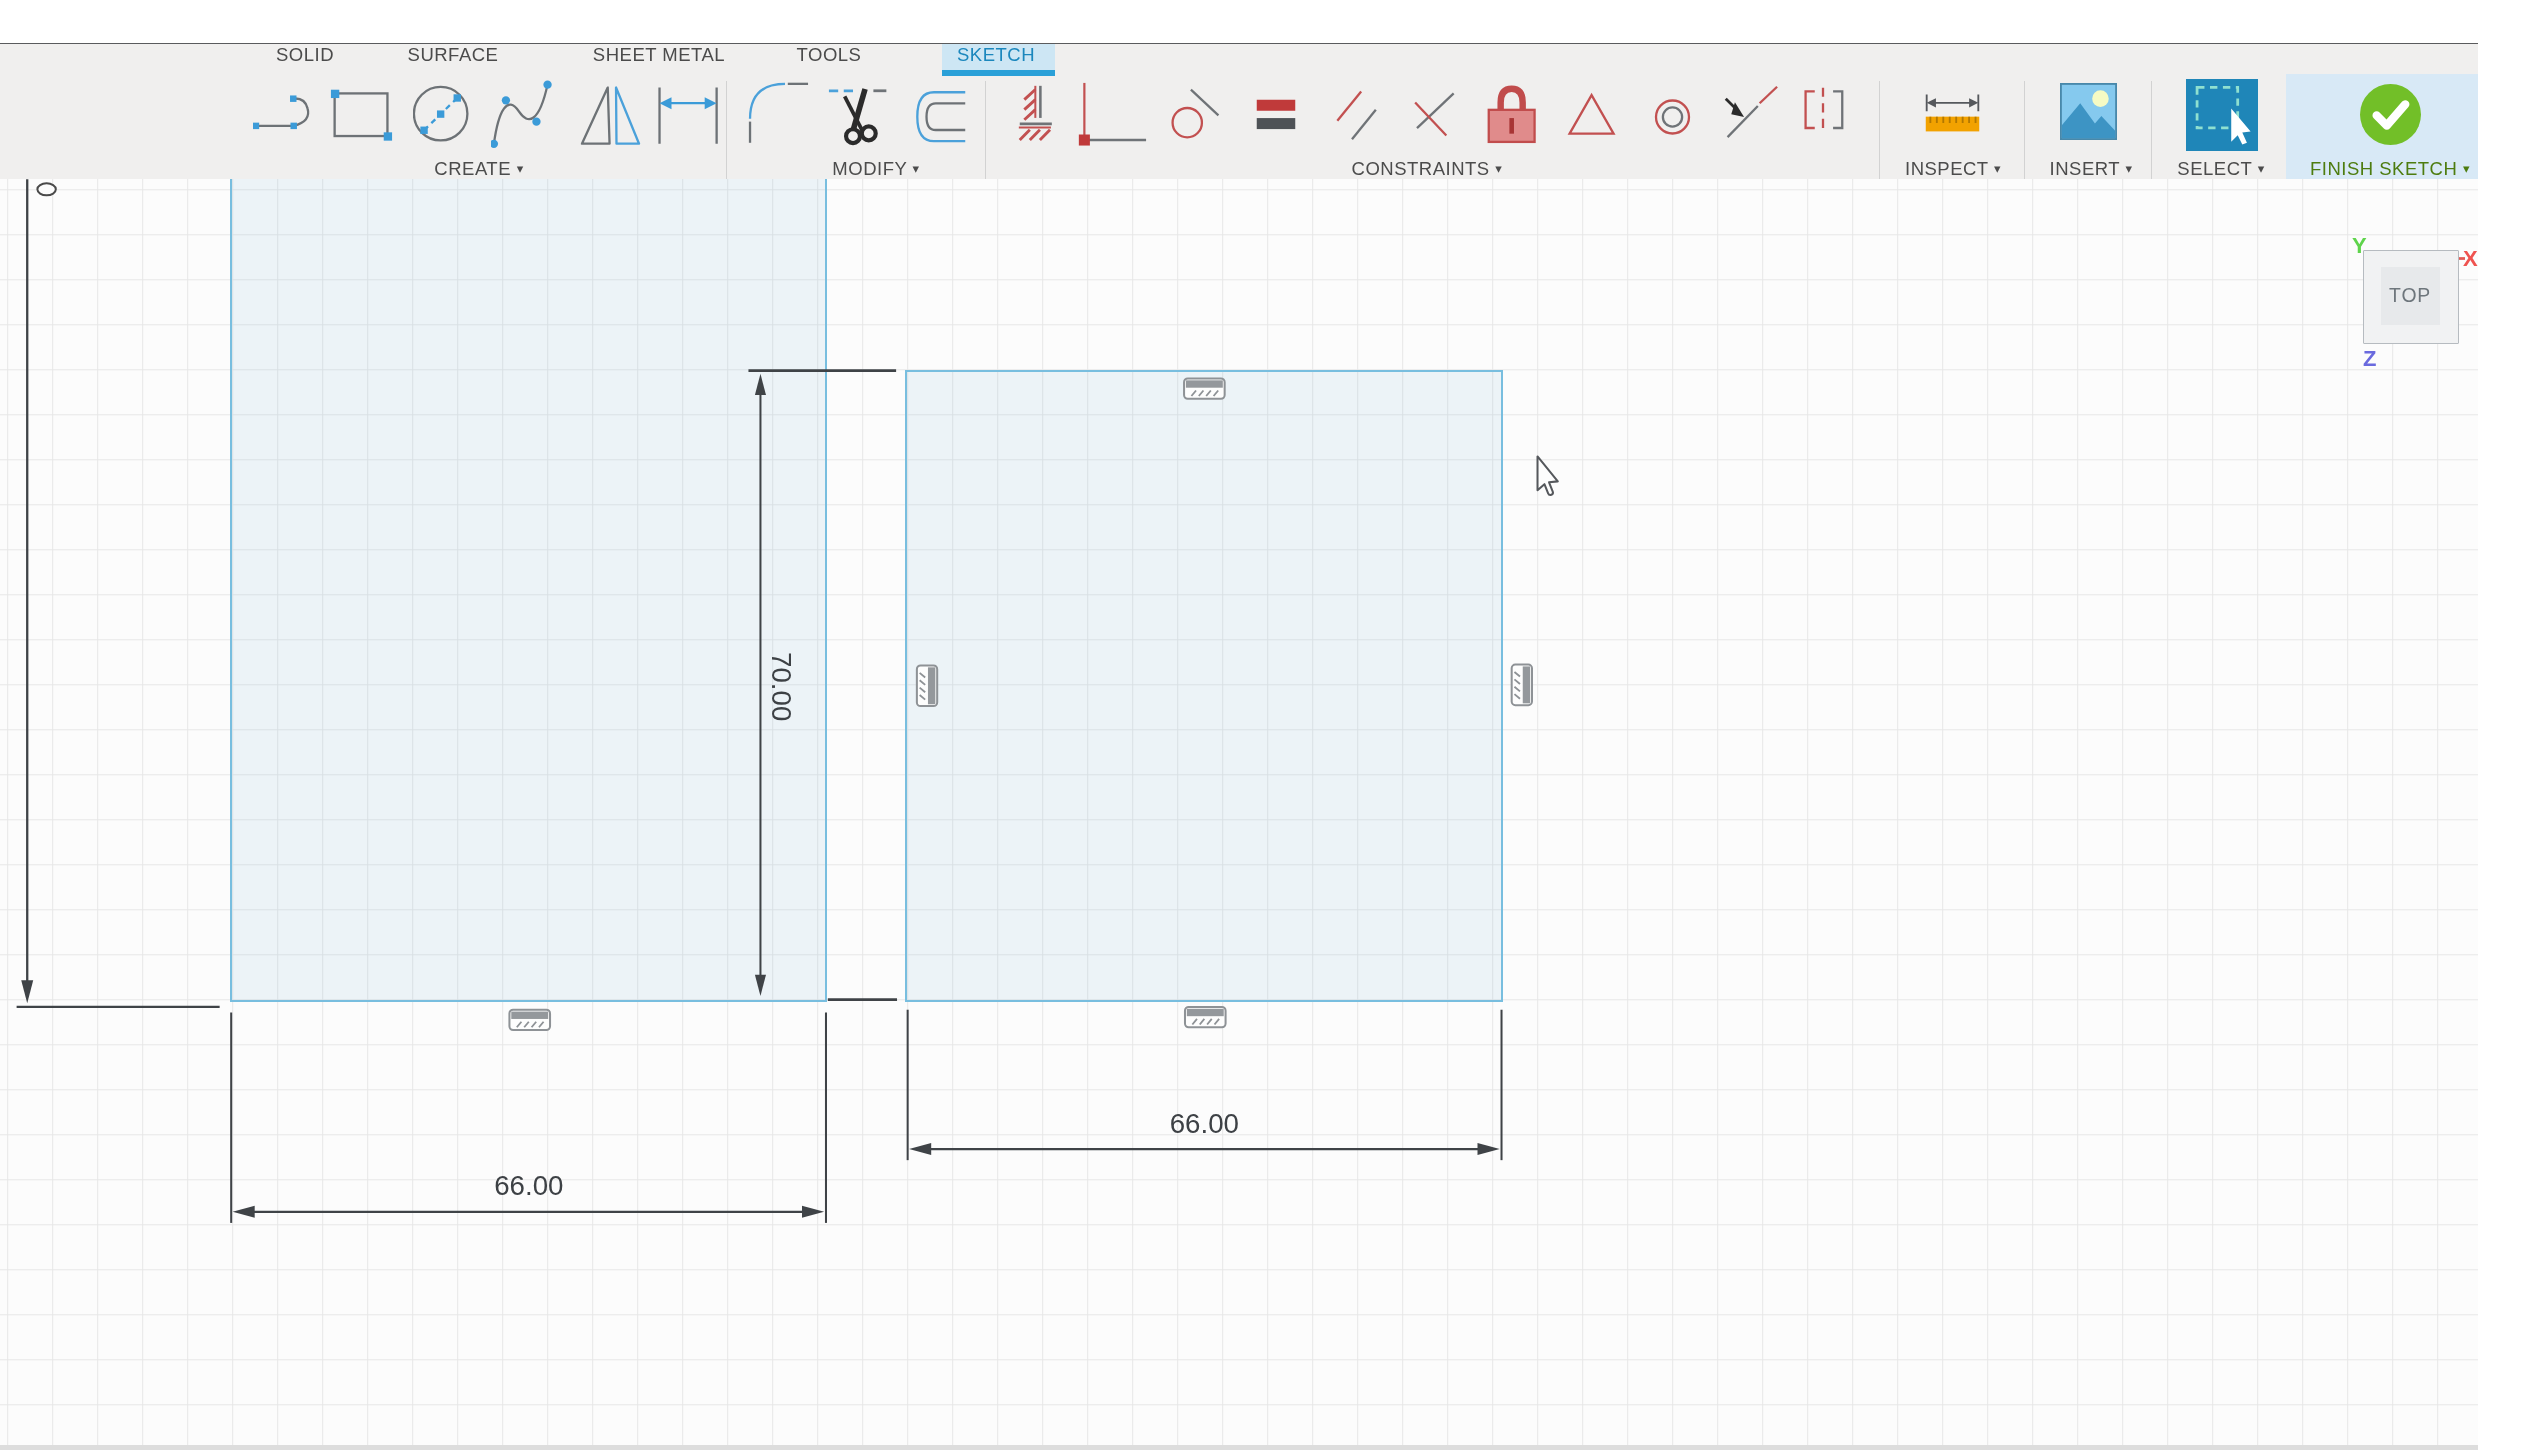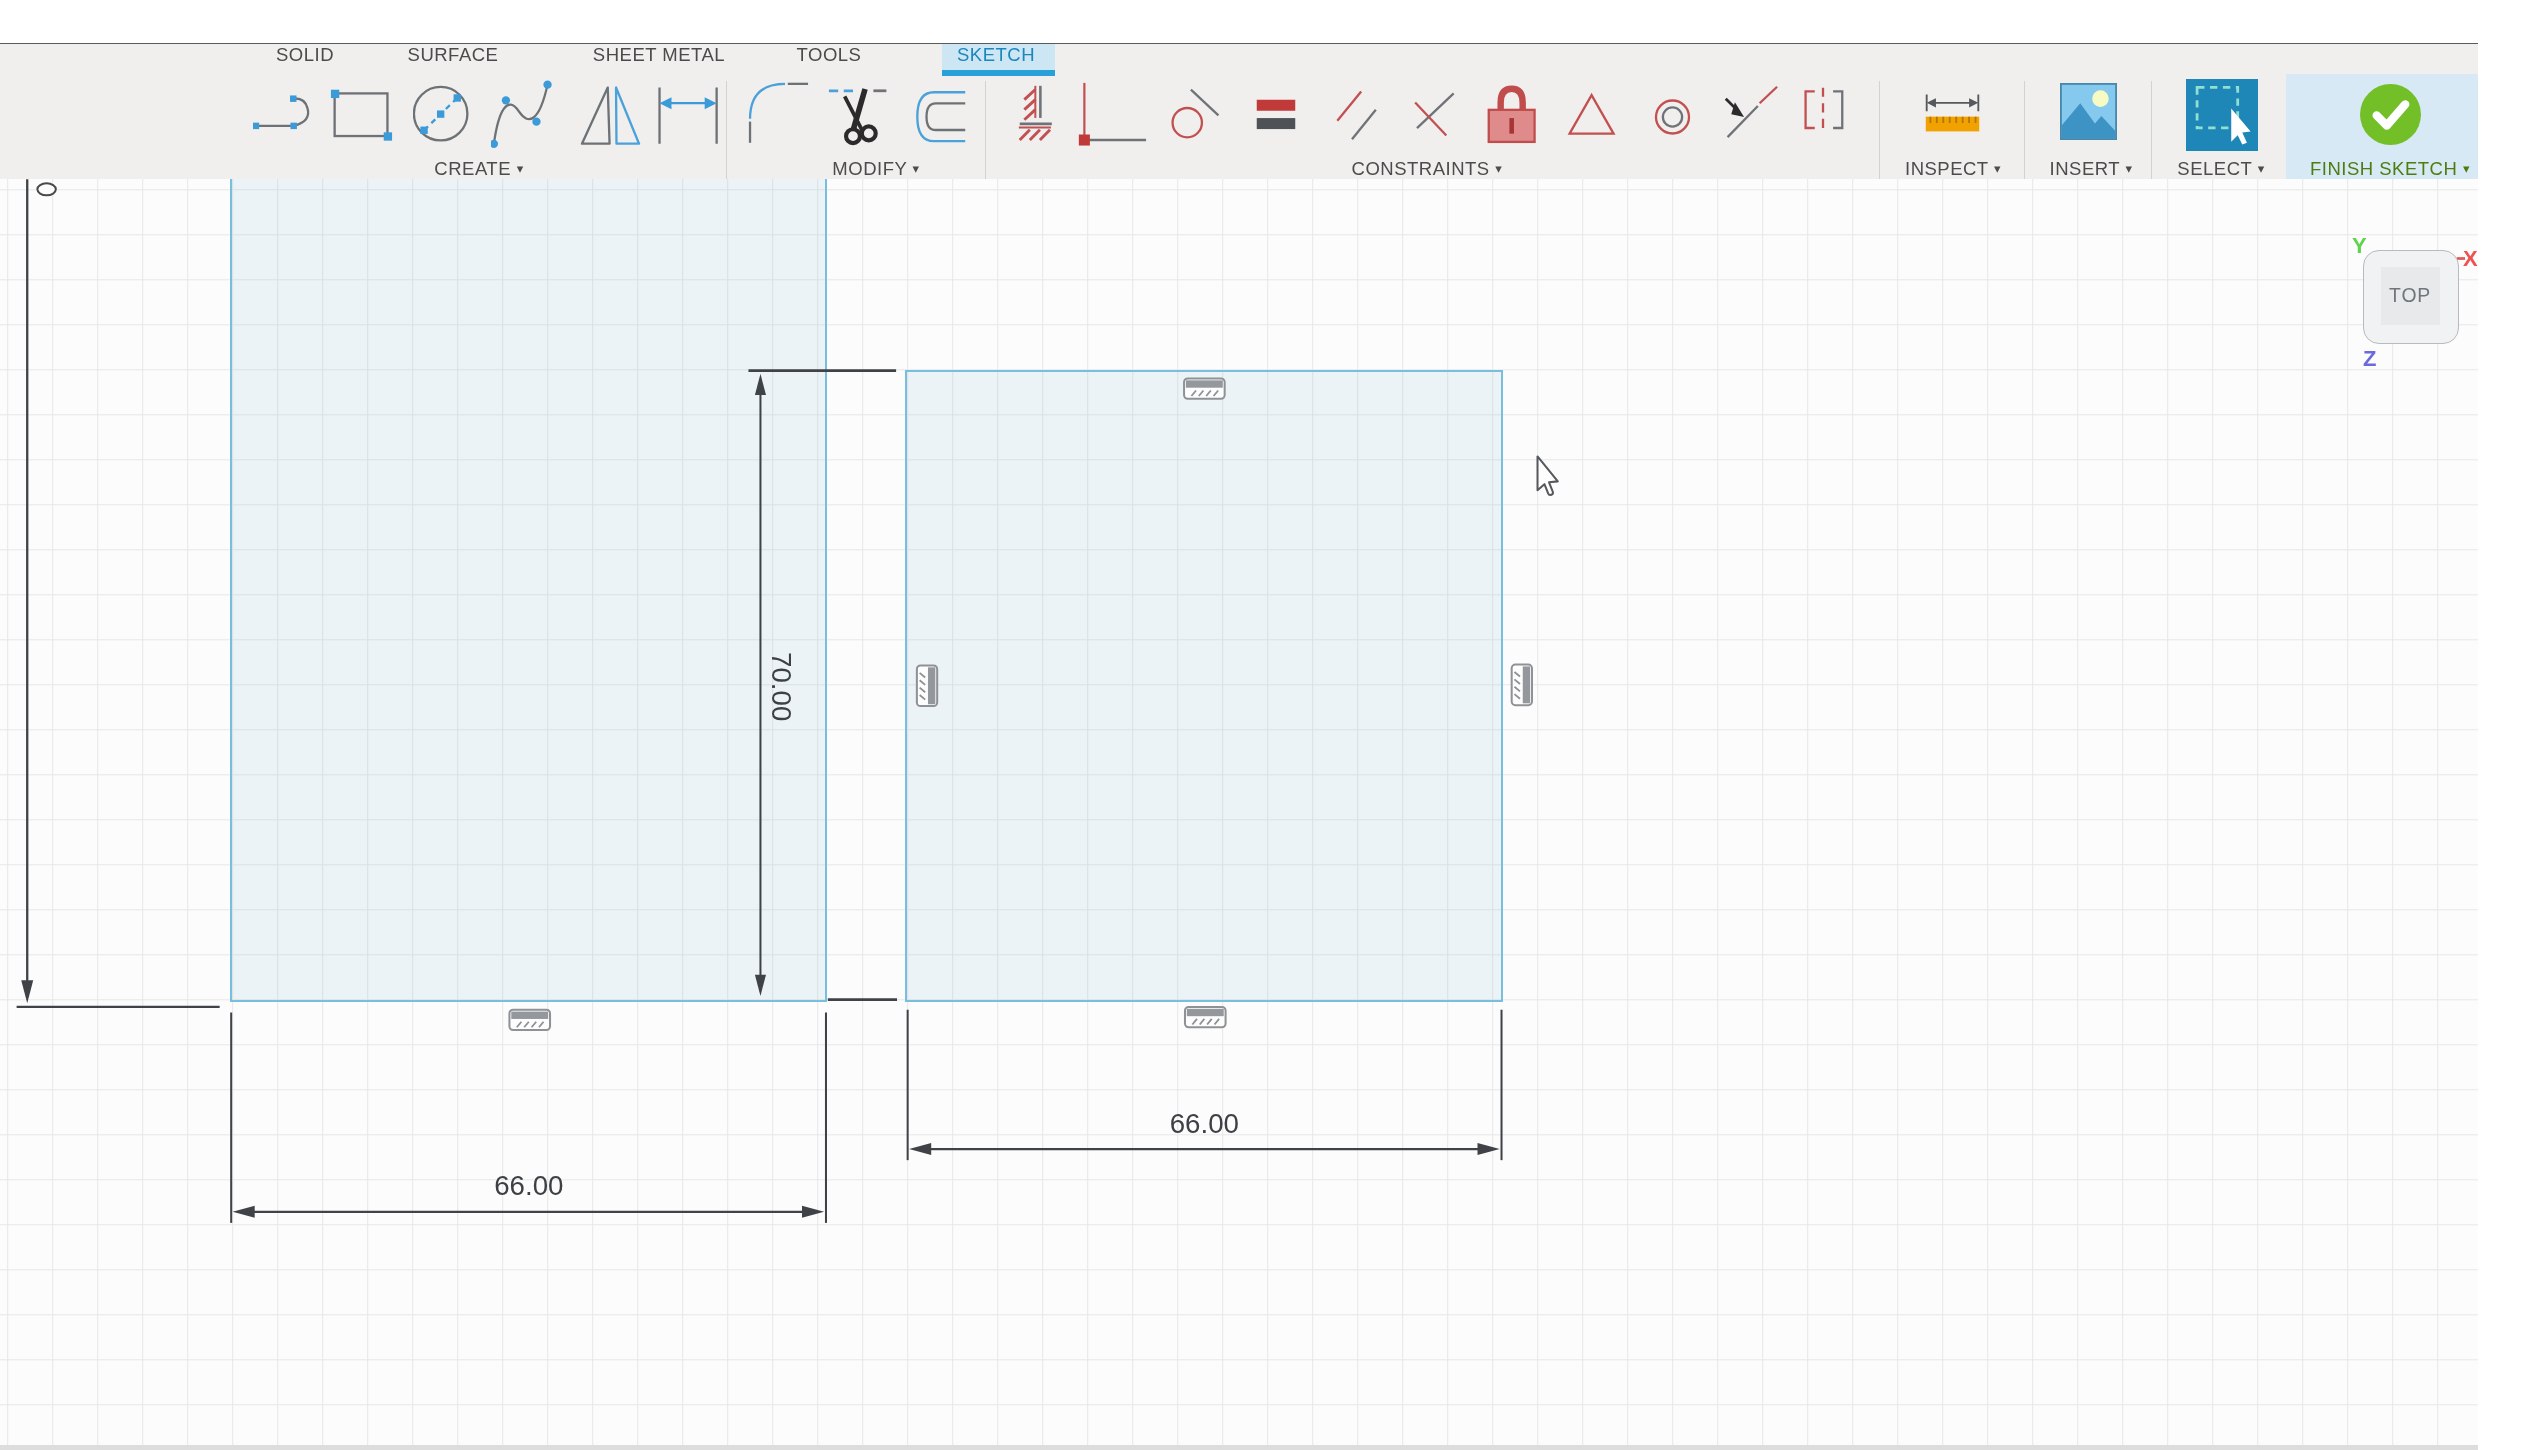--- a/index.html
+++ b/index.html
@@ -30,21 +30,21 @@
     background-position:7.2px 10.3px;}
   #bottomstrip{position:absolute;left:0;top:1445px;width:2525px;height:5.5px;background:#dddddd;}
   #lrect{position:absolute;left:230px;top:179px;width:597px;height:823px;box-sizing:border-box;
     background:rgba(120,178,212,0.12);
     border-left:2.8px solid #78bedf;border-right:2.8px solid #78bedf;border-bottom:2.8px solid #78bedf;}
   #rrect{position:absolute;left:905px;top:370px;width:598px;height:632px;box-sizing:border-box;
     background:rgba(120,178,212,0.12);
     border:2.8px solid #78bedf;}
   #overlay{position:absolute;left:0;top:179px;}
   #viewcube{position:absolute;left:2363px;top:250px;width:96px;height:94px;background:#f1f2f3;
-    border:1.8px solid #b6bbc0;border-radius:16px;box-sizing:border-box;}
+    border:1.8px solid #b6bbc0;border-radius:1px;box-sizing:border-box;}
   #vcinner{position:absolute;left:16.6px;top:15.7px;width:59px;height:58px;background:#e7e9eb;
     display:flex;align-items:center;justify-content:center;font-size:19.4px;color:#6e767c;letter-spacing:0.9px;}
   .axis{position:absolute;font-size:22px;font-weight:bold;}
 </style>
 </head>
 <body>
 <div id="page">
   <div id="toolbar">
     <div id="sketchbg"></div>
     <div id="sketchul"></div>

